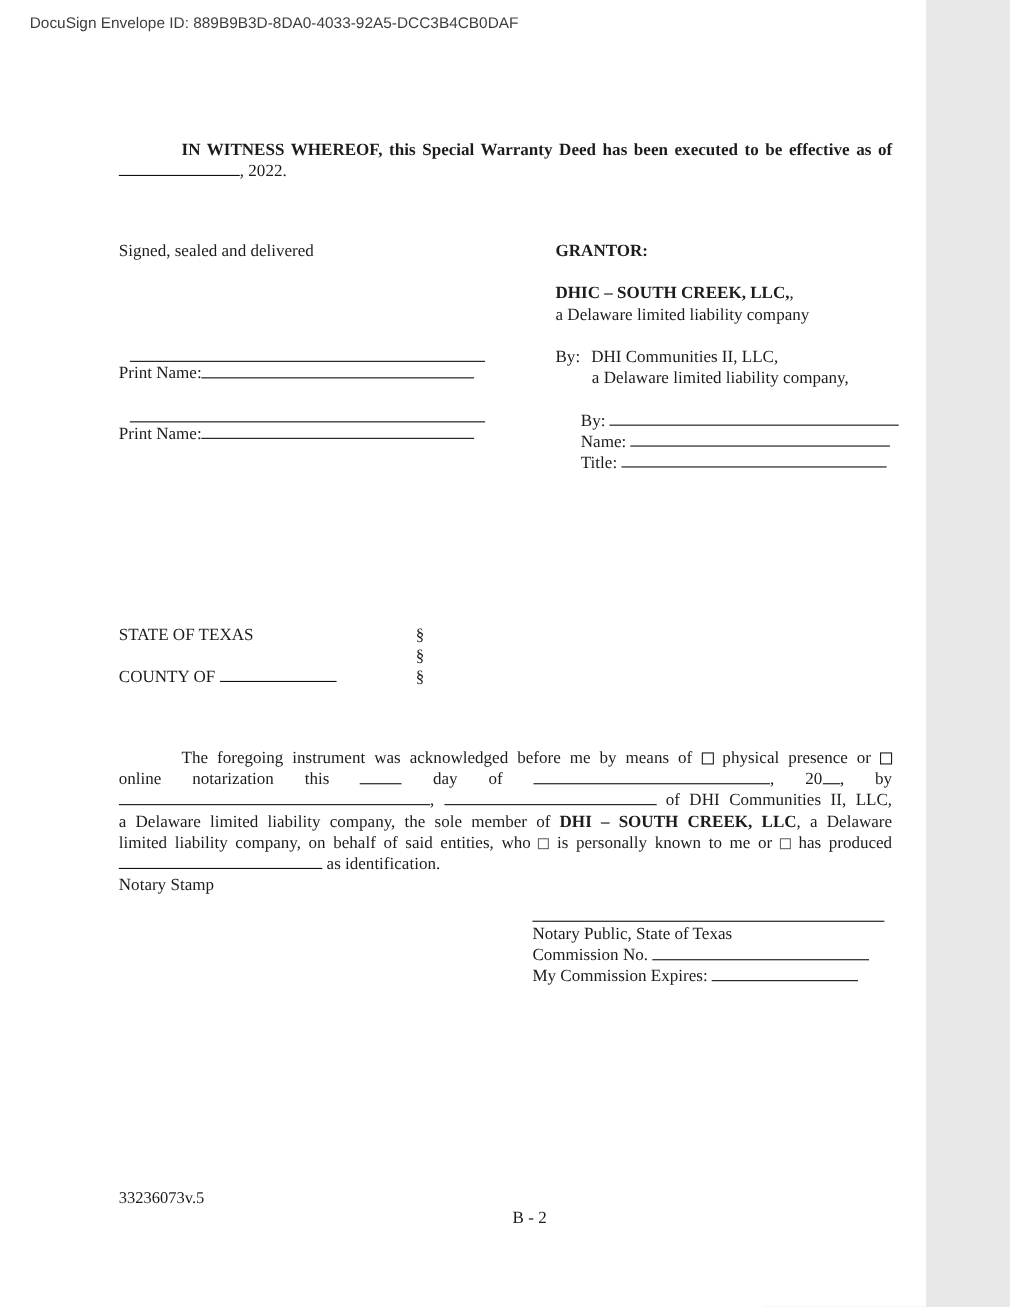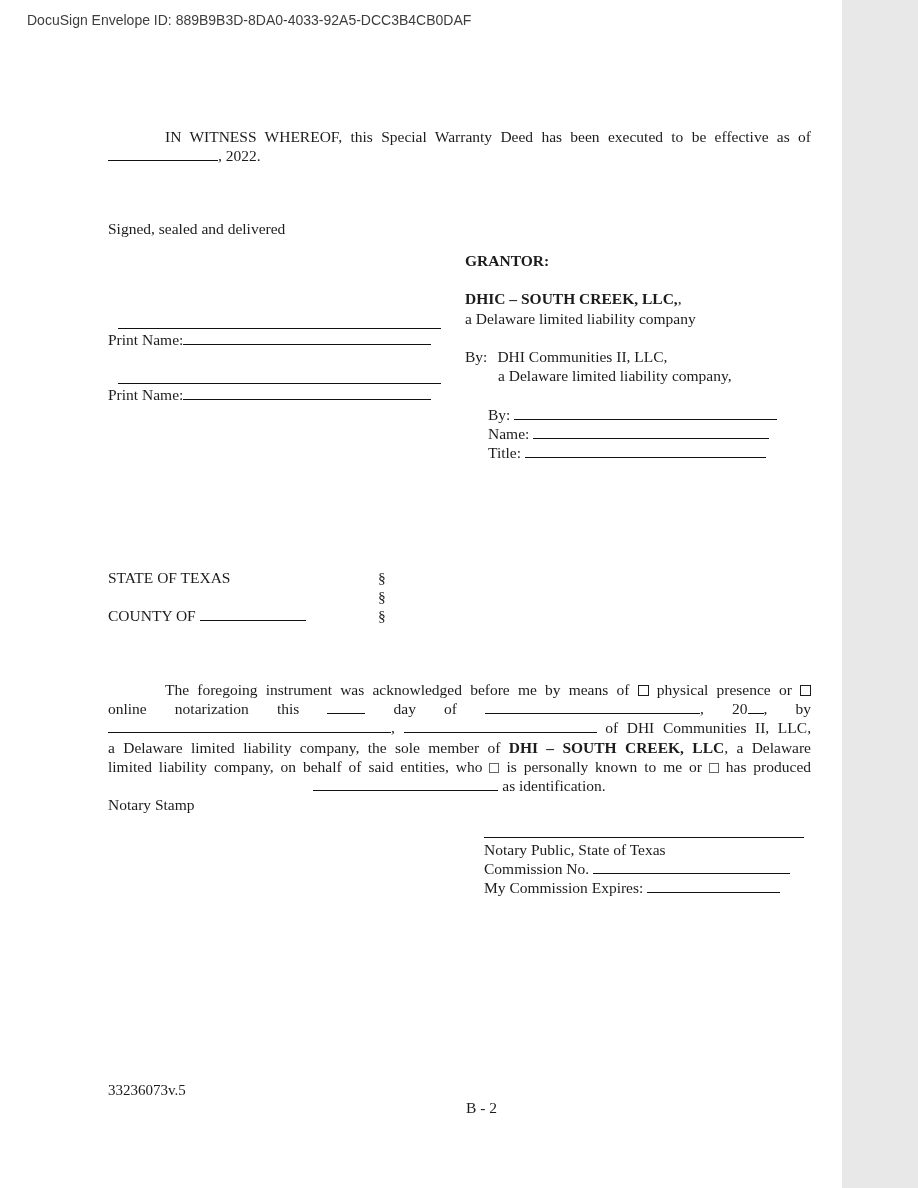--- a/index.html
+++ b/index.html
@@ -8,57 +8,57 @@
     position:relative; width:842px; height:1188px; background:#ffffff;
     font-family:"Liberation Serif", serif; font-size:15.5px; line-height:19.2px;
     color:#1c1c1c; overflow:hidden;
   }
   .abs { position:absolute; }
   .stamp {
     left:27px; top:11px;
     font-family:"Liberation Sans", sans-serif; font-size:14px; color:#3d3d3d;
   }
   b, .bold { font-weight:bold; }
-  .jline { text-align:justify; text-align-last:justify; }
+  .jline { text-align:justify; text-align-last:justify;font-weight:bold; }
   .intro1 { left:108px; top:127px; width:703px; text-indent:57px; }
   .intro2 { left:108px; top:146px; width:703px; }
 
   
   .bl { display:inline-block; border-bottom:1.5px solid #111; height:13px; vertical-align:baseline; }
   .w16{width:16px}.w38{width:38px}.w106{width:106px}.w110{width:110px}
   .w133{width:133px}.w185{width:185px}.w193{width:193px}.w197{width:197px}
   .w215{width:215px}.w236{width:236px}.w241{width:241px}.w248{width:248px}
   .w263{width:263px}.w283{width:283px}
 
   
   .rule { border-bottom:1.7px solid #111; height:0; }
 
   
   .cb  { display:inline-block; width:11px; height:11px; border:1.7px solid #1c1c1c; vertical-align:-1px; }
   .cbl { display:inline-block; width:10px; height:10px; border:1px solid #666; vertical-align:-1px; }
 
   .sig-left  { left:108px; top:219px; width:348px; }
-  .sig-right { left:465px; top:219px; width:334px;margin-top:32px; }
+  .sig-right { left:505px; top:219px; width:334px; }
   .sp { height:19.2px; }
   .rule-a { width:323px; margin:90px 0 0 10px; }
   .pn-row { margin-top:1px; }
   .rule-b { width:323px; margin:34px 0 0 10px; }
   .mrow { display:flex; }
   .mname { margin-left:10px; }
   .mind { padding-left:33px; }
   .inner-sig { margin-left:23px; }
   .inner-sig .bl { margin-left:4px; }
 
   .jur { left:108px; top:568px; width:420px; }
   .jur-row { position:relative; height:19.2px; }
   .sect { position:absolute; left:270px; top:0; }
 
   .ack  { left:108px; top:659px; width:703px;margin-top:21px; }
   .ack-just { text-align:justify; text-align-last:justify; text-indent:57px; }
-  .ack-last { text-align:center; }
+  .ack-last { text-align:left; }
 
   .notary-stamp { left:108px; top:795px; }
   .notary-block { left:484px; top:837px; width:324px; }
   .rule-n { width:320px; margin-bottom:2px; border-bottom:1.5px solid #111; height:0; }
 
   .footer-page { left:16px; top:1098px; width:918px; text-align:center;padding-left:13px; }
   .footer-doc  { left:108px; top:1081px; font-size:15px; }
 </style>
 </head>
 <body>

